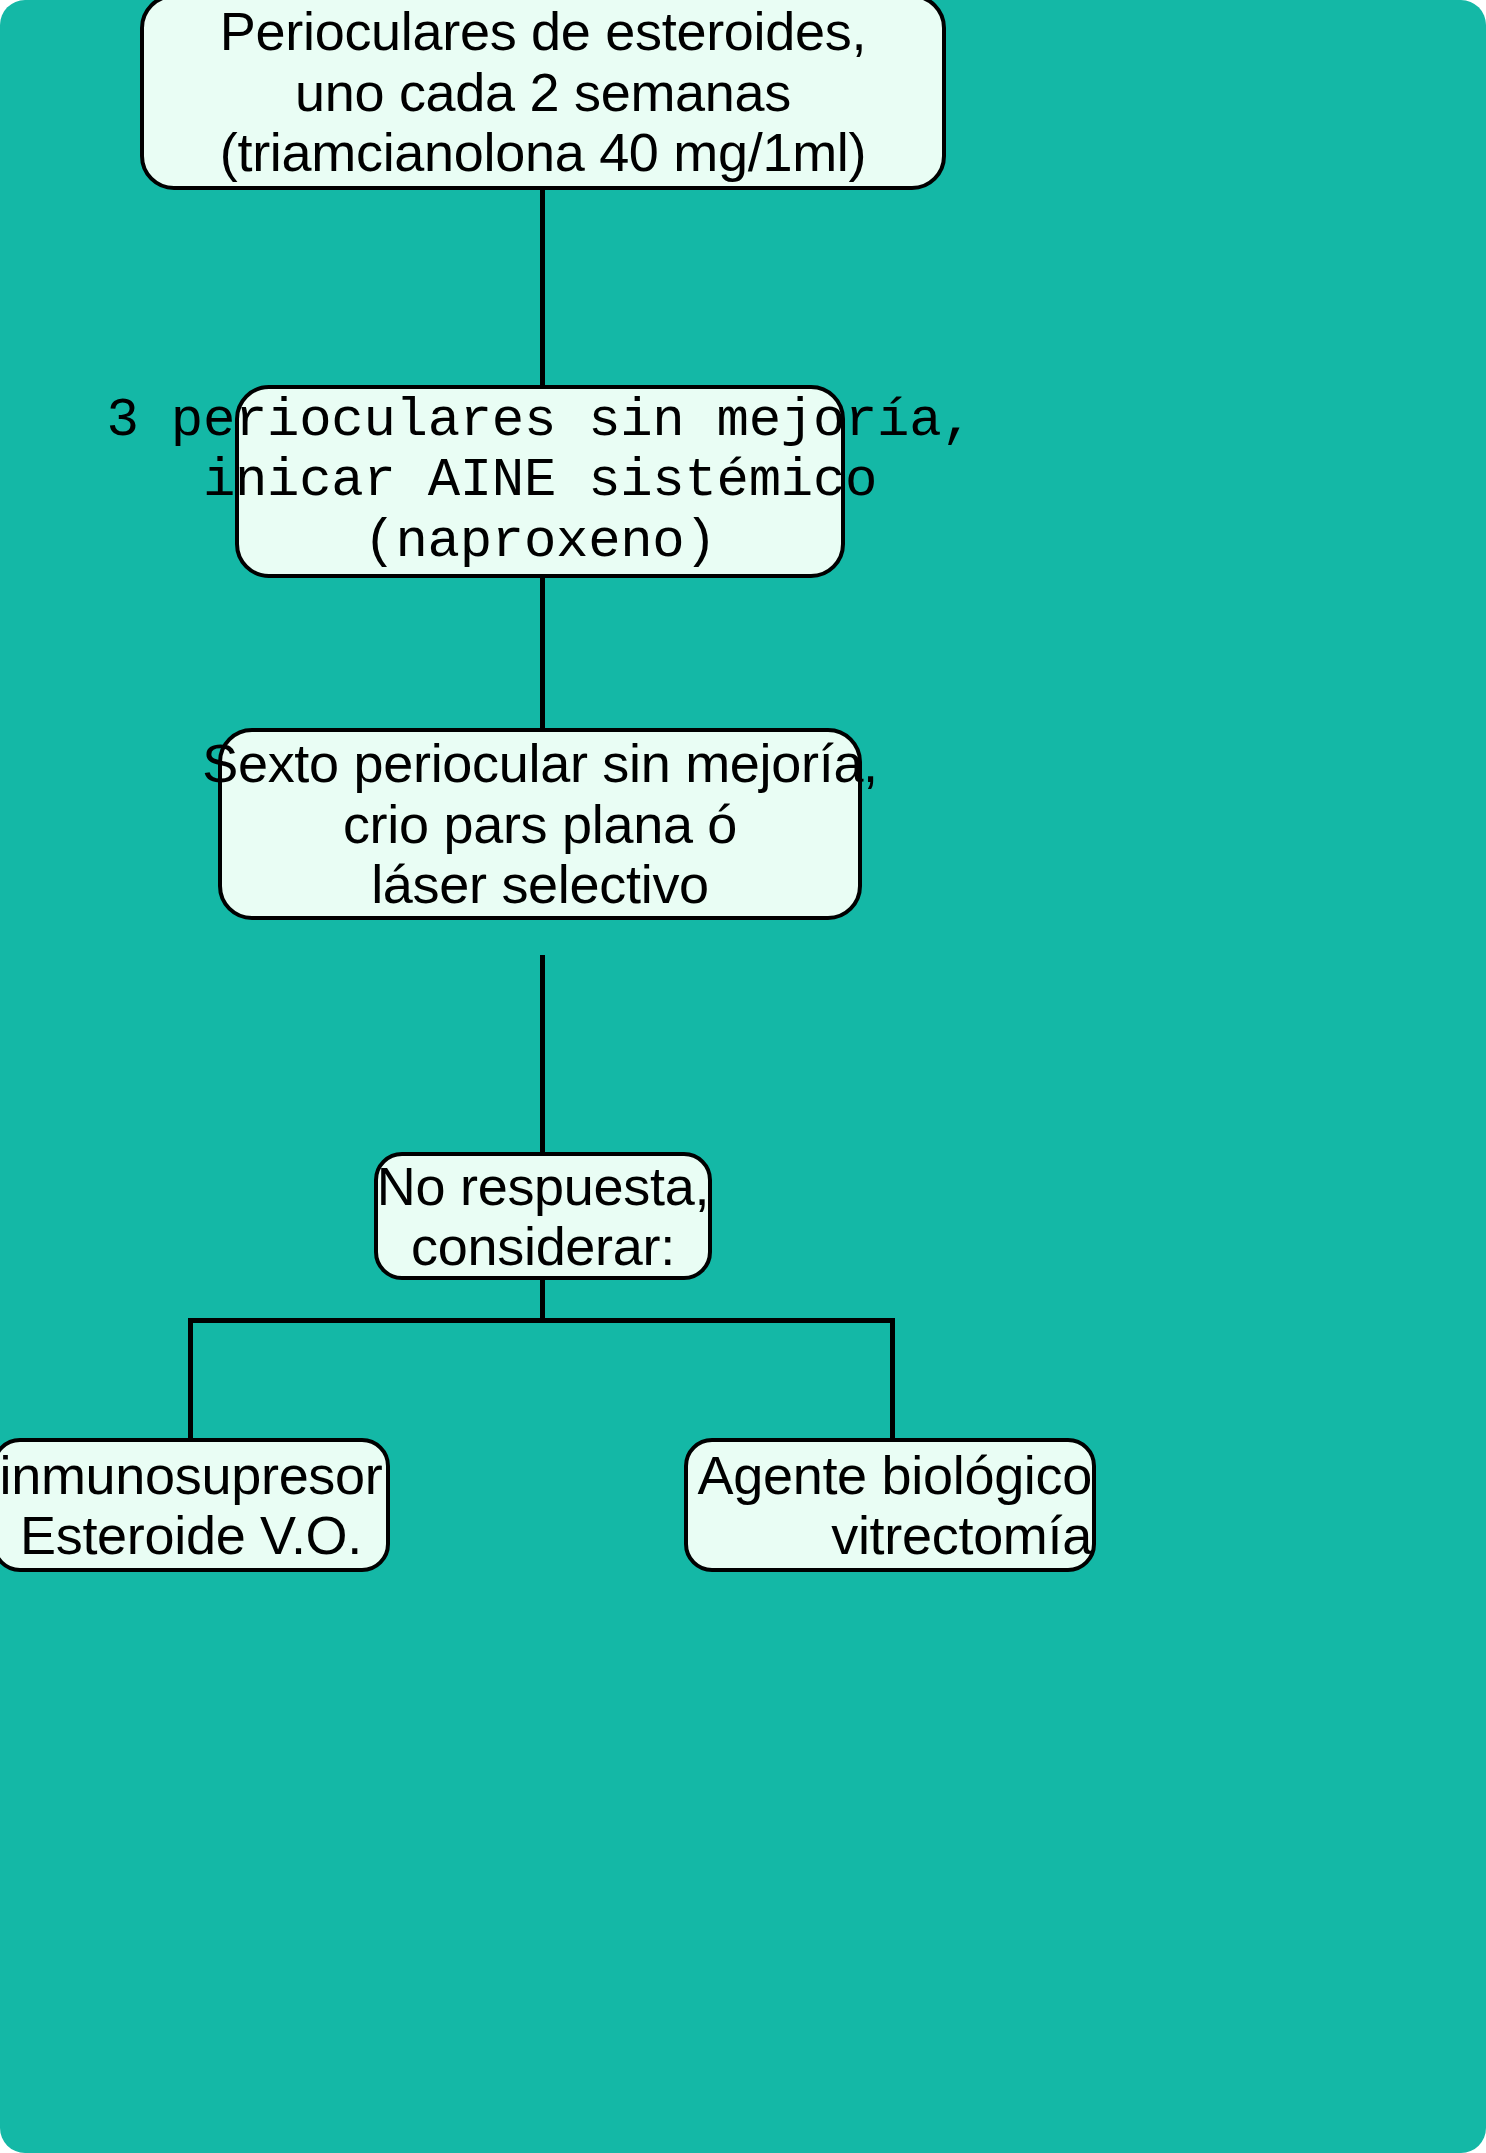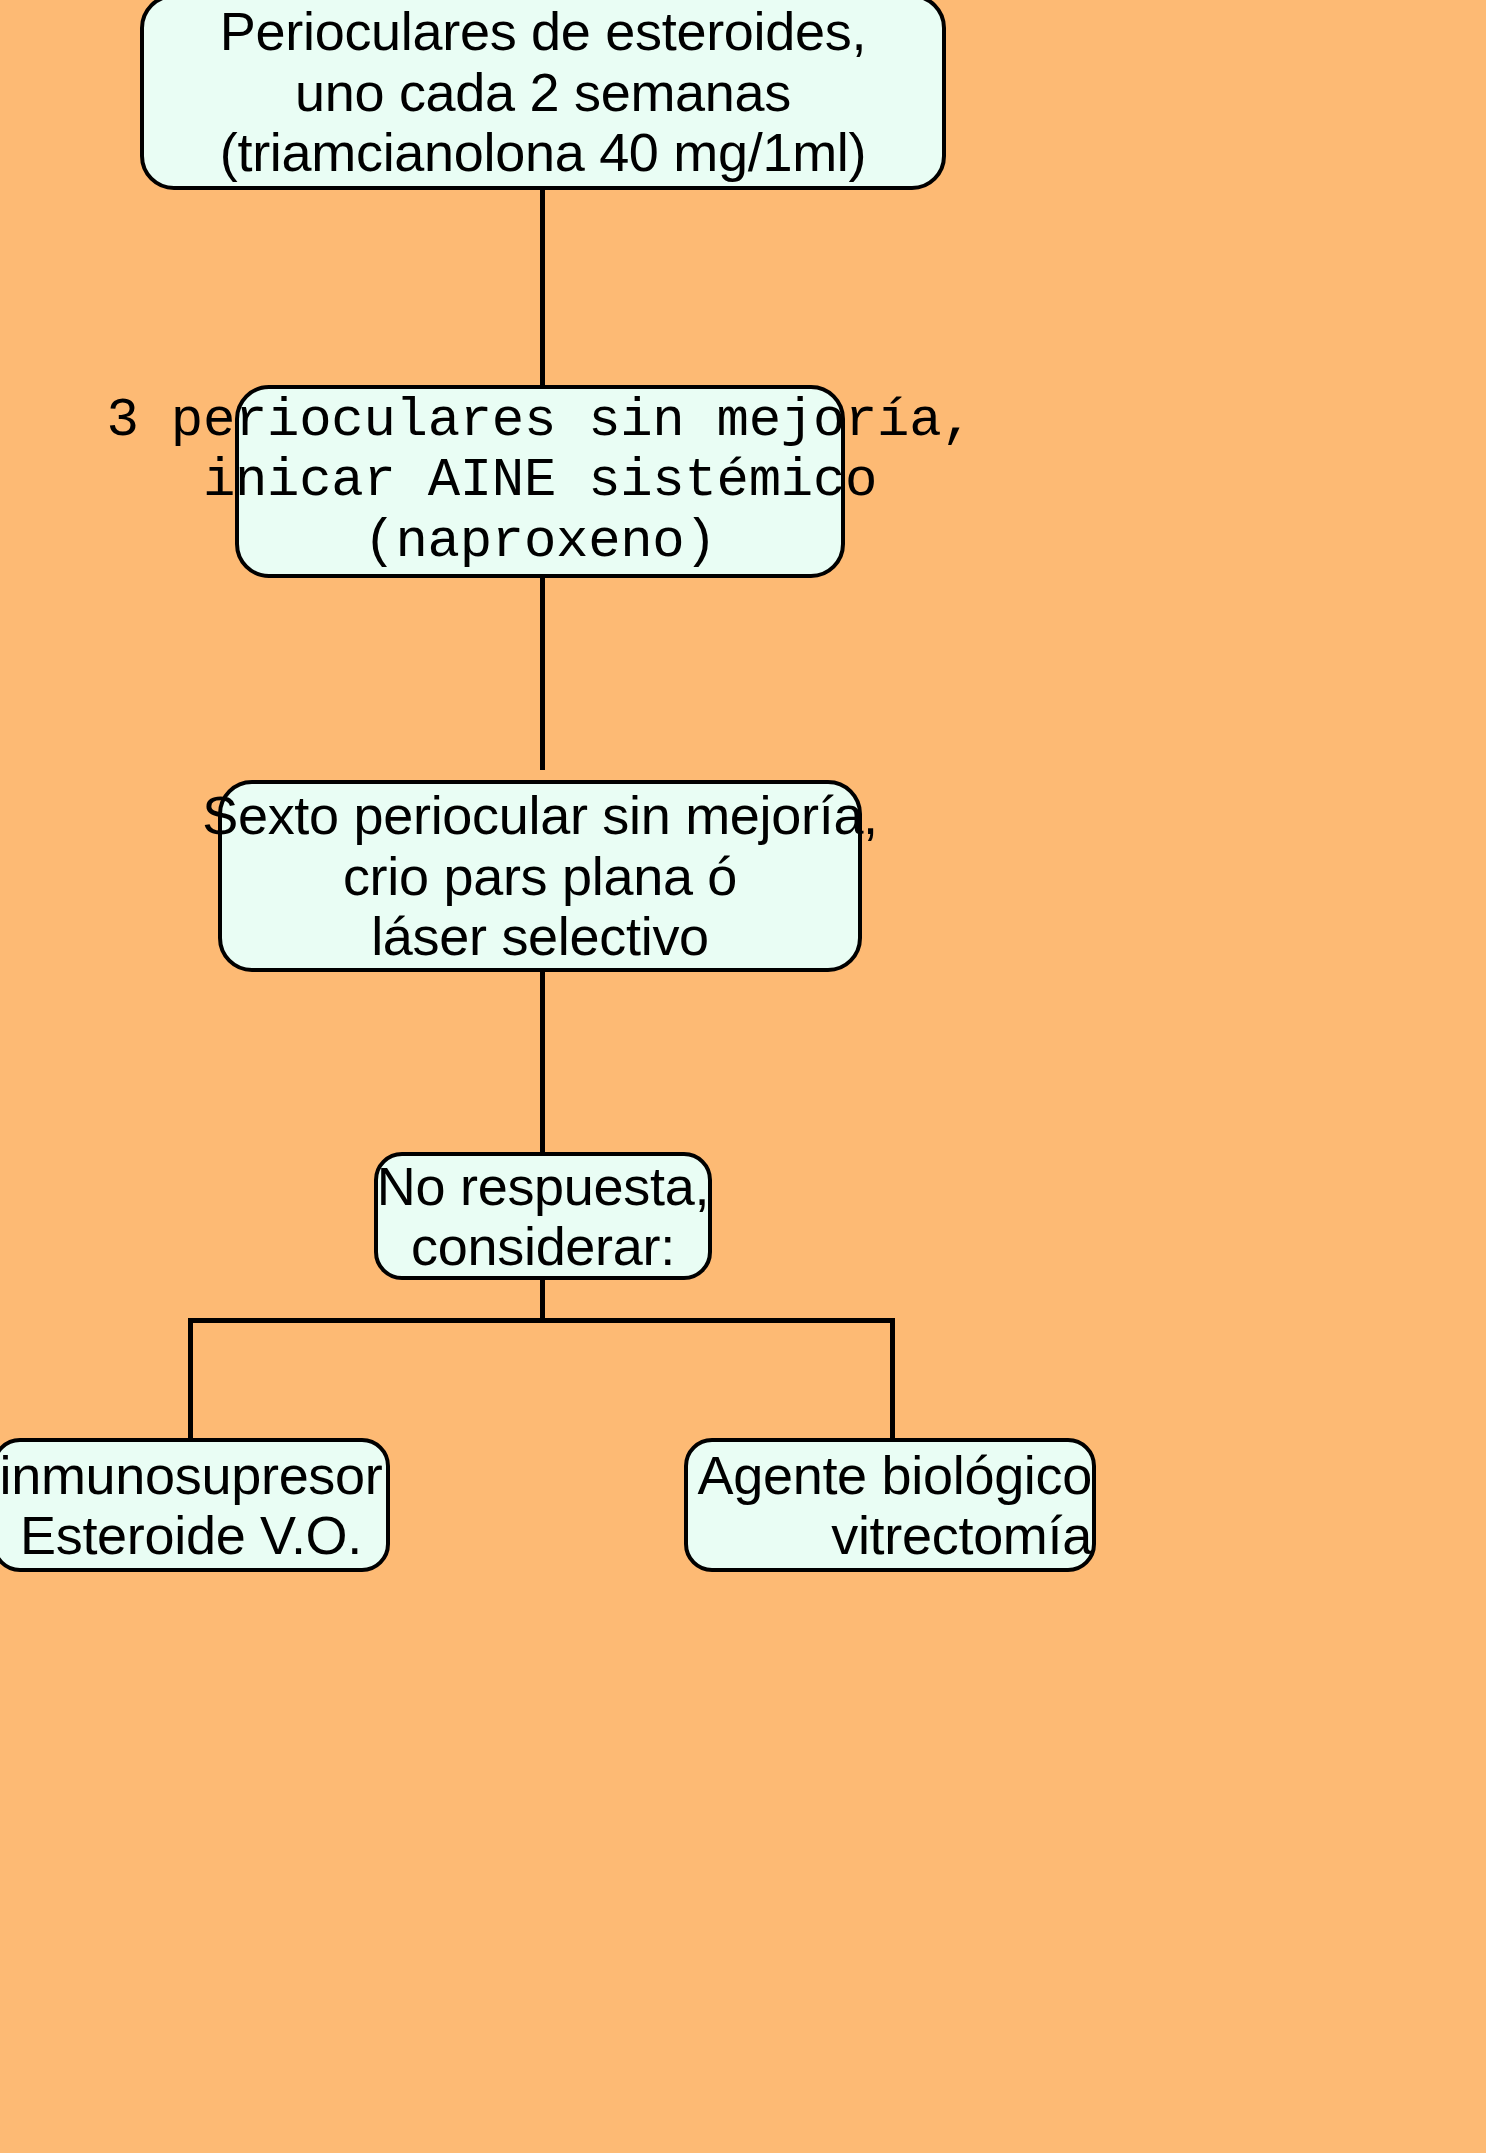--- a/index.html
+++ b/index.html
@@ -7,22 +7,23 @@
     padding: 0;
     background: #ffffff;
   }
   body {
     font-family: "Liberation Sans", sans-serif;
   }
   #flowchart {
     position: relative;
     width: 1486px;
     height: 2153px;
-    background: #fdba74;
+    background: #14b8a6;
     overflow: hidden;
+    border-radius: 25px;
   }
   .node {
     position: absolute;
     box-sizing: border-box;
     background: #e9fdf4;
     border: 4px solid #000000;
     border-radius: 34px;
     display: flex;
     flex-direction: column;
     align-items: center;
@@ -70,21 +71,21 @@
     <span class="line">uno cada 2 semanas</span>
     <span class="line">(triamcianolona 40 mg/1ml)</span>
   </div>
 
   <div class="node" style="left:235px; top:385px; width:610px; height:193px;font-family:Liberation Mono, monospace;">
     <span class="line">3 perioculares sin mejoría,</span>
     <span class="line">inicar AINE sistémico</span>
     <span class="line">(naproxeno)</span>
   </div>
 
-  <div class="node" style="left:218px; top:780px; width:644px; height:192px;">
+  <div class="node" style="left:218px; top:728px; width:644px; height:192px;">
     <span class="line">Sexto periocular sin mejoría,</span>
     <span class="line">crio pars plana ó</span>
     <span class="line">láser selectivo</span>
   </div>
 
   <div class="node" style="left:374px; top:1152px; width:338px; height:128px; border-radius:28px;">
     <span class="line">No respuesta,</span>
     <span class="line">considerar:</span>
   </div>
 

